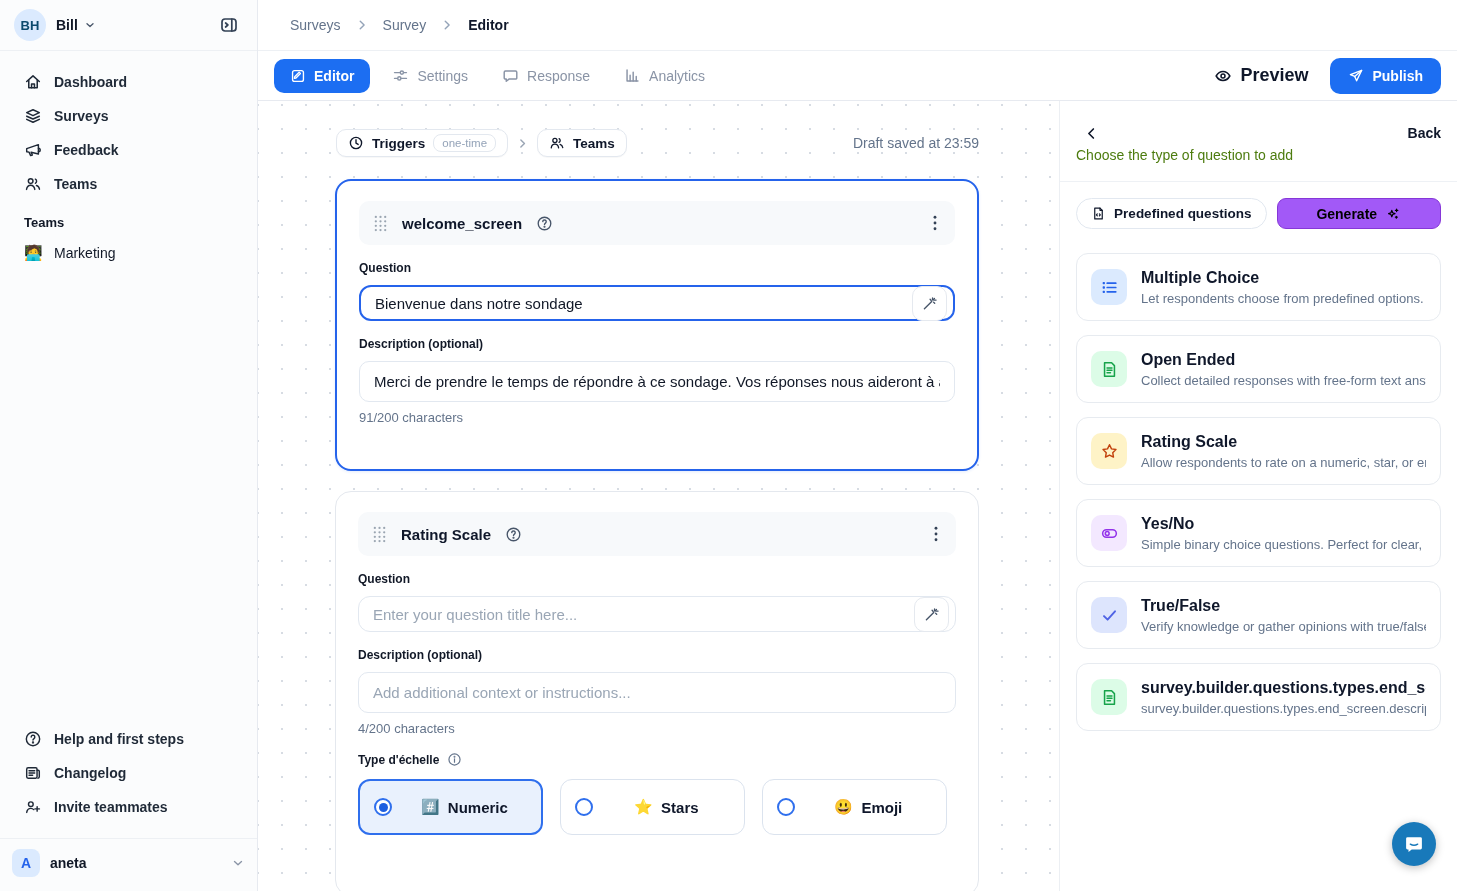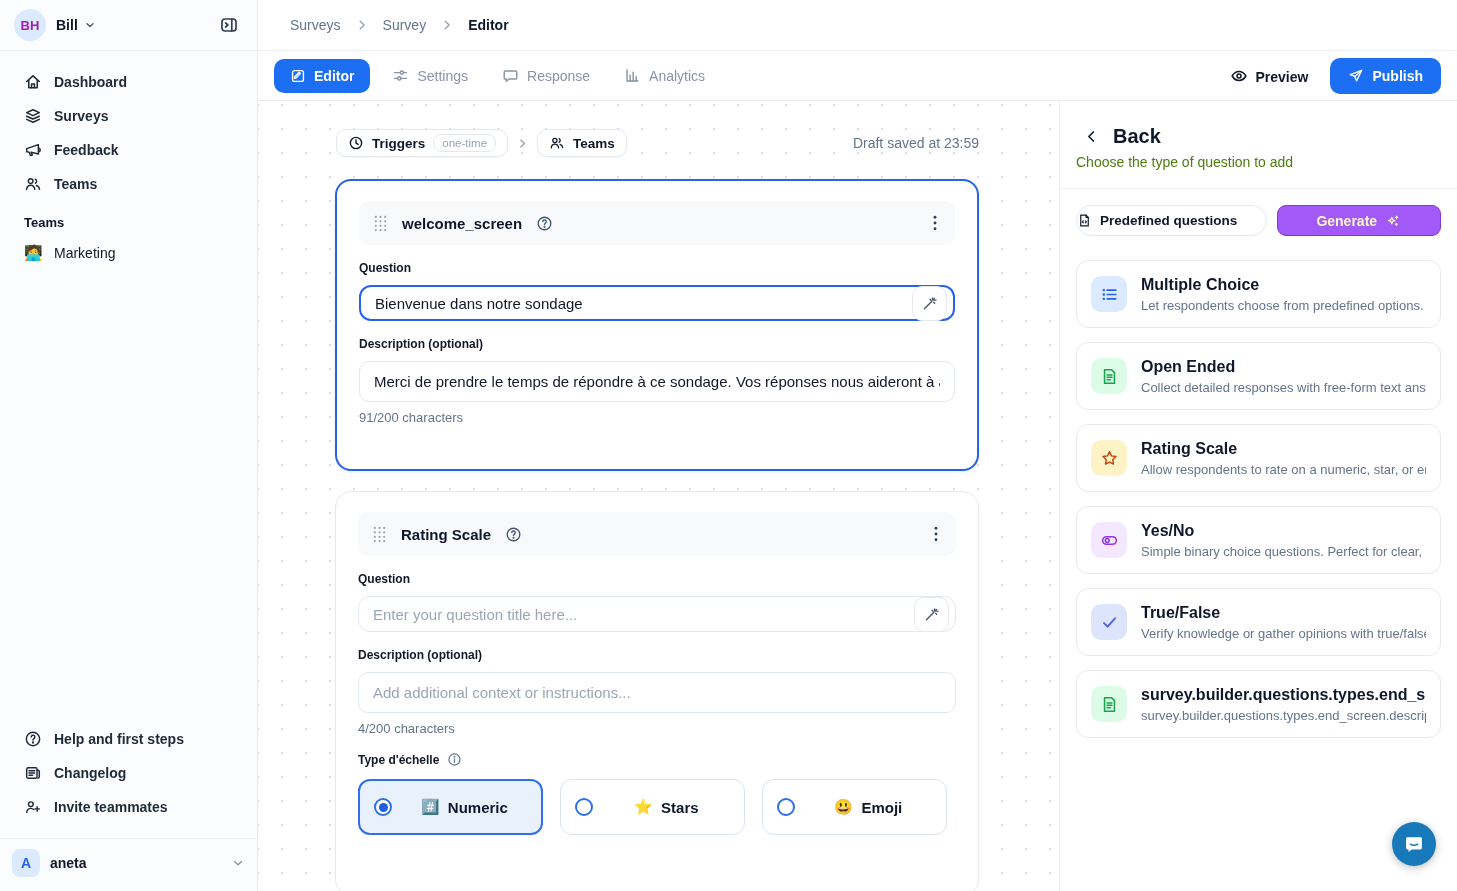--- a/index.html
+++ b/index.html
@@ -6,21 +6,21 @@
   html,body { width:1457px; height:891px; overflow:hidden; }
   body { font-family:"Liberation Sans", sans-serif; background:#fff; color:#0f172a; }
   svg { display:block; }
 
   .app { display:flex; width:1457px; height:891px; }
 
   
   .sidebar { width:258px; min-width:258px; background:#fbfcfd; border-right:1px solid #e7eaf0; display:flex; flex-direction:column; }
   .sb-header { height:51px; display:flex; align-items:center; justify-content:space-between; padding:0 14px 0 14px; border-bottom:1px solid #edf0f4; }
   .sb-user { display:flex; align-items:center; gap:10px; cursor:pointer; }
-  .avatar { width:32px; height:32px; border-radius:50%; background:#dbeafe; color:#a21caf; font-size:13px; font-weight:700; display:flex; align-items:center; justify-content:center; }
+  .avatar { width:32px; height:32px; border-radius:50%; background:#dbeafe; color:#0c4a6e; font-size:13px; font-weight:700; display:flex; align-items:center; justify-content:center; }
   .sb-user-name { font-size:14px; font-weight:600; color:#111827; display:flex; align-items:center; gap:6px; }
   .icon-btn { background:none; border:none; cursor:pointer; color:#334155; padding:4px; border-radius:8px; }
   .sb-nav { padding:14px 12px 0 12px; }
   .nav-item { display:flex; align-items:center; gap:12px; padding:8px 12px; border-radius:10px; font-size:14px; color:#1f2937; font-weight:700; cursor:pointer; }
   .nav-item .ni { color:#1f2937; }
   .sb-section { font-size:13px; font-weight:700; color:#111827; padding:14px 12px 6px 12px; }
   .team-item { display:flex; align-items:center; gap:12px; padding:8px 12px; font-size:14px; font-weight:500; color:#111827; cursor:pointer; border-radius:10px; }
   .team-emoji { font-size:15px; width:18px; text-align:center; }
   .sb-spacer { flex:1; }
   .sb-bottom { padding:10px 12px 6px 12px; }
@@ -32,21 +32,21 @@
   .main { flex:1; display:flex; flex-direction:column; min-width:0; }
   .crumb-bar { height:51px; min-height:51px; display:flex; align-items:center; gap:14px; padding:0 32px; border-bottom:1px solid #edf0f4; background:#fff; }
   .crumb { font-size:14px; color:#64748b; cursor:pointer; }
   .crumb.current { color:#0f172a; font-weight:600; cursor:default; }
   .crumb-sep { color:#94a3b8; }
 
   .toolbar { height:50px; min-height:50px; display:flex; align-items:center; padding:0 16px; border-bottom:1px solid #e7eaf0; background:#fff; gap:10px; }
   .tab-active { display:flex; align-items:center; gap:8px; background:#1c6ef2; color:#fff; border:none; height:34px; padding:0 16px; border-radius:10px; font-size:14px; font-weight:600; cursor:pointer; font-family:inherit; }
   .tab { display:flex; align-items:center; gap:8px; background:none; border:none; color:#8a94a6; height:34px; padding:0 12px; font-size:14px; font-weight:500; cursor:pointer; font-family:inherit; }
   .tb-right { margin-left:auto; display:flex; align-items:center; gap:22px; }
-  .preview-btn { display:flex; align-items:flex-end; gap:8px; background:none; border:none; color:#0f172a; font-size:14px; font-weight:600; cursor:pointer; font-family:inherit; }
+  .preview-btn { display:flex; align-items:center; gap:8px; background:none; border:none; color:#0f172a; font-size:18px; font-weight:600; cursor:pointer; font-family:inherit; }
   .publish-btn { display:flex; align-items:center; gap:8px; background:#1c6ef2; border:none; color:#fff; height:36px; padding:0 18px; border-radius:10px; font-size:14px; font-weight:600; cursor:pointer; font-family:inherit; }
 
   .content { flex:1; display:flex; min-height:0; }
 
   
   .canvas { width:801px; min-width:801px; position:relative; overflow:hidden;
     background-color:#fff;
     background-image:radial-gradient(circle, #d7dce3 1.4px, transparent 1.4px);
     background-size:24px 24px; background-position:12px 16px; }
   .canvas-top { display:flex; align-items:center; margin:28px 80px 0 78px; gap:8px; }
@@ -77,27 +77,27 @@
   .scale-opt { width:185px; height:56px; border-radius:12px; display:flex; align-items:center; padding:0 14px; gap:10px; cursor:pointer; background:#fff; border:1px solid #dbe3ee; }
   .scale-opt.selected { border:2px solid #2f6fed; background:#e9f1fd; }
   .radio { width:18px; height:18px; border-radius:50%; border:2px solid #2f6fed; background:#fff; position:relative; flex:none; }
   .radio.on::after { content:""; position:absolute; inset:2.5px; border-radius:50%; background:#1d5fe0; }
   .opt-center { flex:1; display:flex; align-items:center; justify-content:center; gap:8px; }
   .opt-emoji { font-size:15px; }
   .opt-label { font-size:15px; font-weight:600; color:#0f172a; }
 
   
   .panel { width:398px; min-width:398px; background:#fff; border-left:1px solid #eceff3; padding:24px 16px 0 16px; overflow:hidden; }
-  .back-row { display:flex; align-items:center; gap:14px; padding-left:8px; color:#0f172a; font-size:20px; font-weight:600; cursor:pointer; }
+  .back-row { display:flex; align-items:center; gap:14px; padding-left:8px; color:#0f172a; font-size:14px; font-weight:600; cursor:pointer;justify-content:space-between; }
   .panel-title { font-size:19px; font-weight:700; color:#0f172a; margin-top:24px; }
   .panel-sub { font-size:14px; color:#4d7c0f; margin-top:6px; }
   .panel-divider { border:none; border-top:1px solid #eef1f5; margin:18px -16px 0 -16px; }
   .panel-actions { display:flex; gap:10px; margin-top:16px; }
-  .predef-btn { flex:1.16; display:flex; align-items:center; gap:8px; height:31px; background:#fff; border:1px solid #e2e8f0; border-radius:16px; font-size:13.5px; font-weight:600; color:#0f172a; cursor:pointer; font-family:inherit; }
-  .generate-btn { flex:1; display:flex; align-items:center; justify-content:center; gap:8px; height:31px; background:#a259f7; border:1px solid #8637d8; border-radius:9px; font-size:14px; font-weight:600; color:#fef9c3; cursor:pointer; font-family:inherit; }
+  .predef-btn { flex:1.16; display:flex; align-items:center; justify-content:center; gap:8px; height:31px; background:#fff; border:1px solid #e2e8f0; border-radius:16px; font-size:13.5px; font-weight:600; color:#0f172a; cursor:pointer; font-family:inherit; }
+  .generate-btn { flex:1; display:flex; align-items:center; justify-content:center; gap:8px; height:31px; background:#a259f7; border:1px solid #8637d8; border-radius:9px; font-size:14px; font-weight:600; color:#000000; cursor:pointer; font-family:inherit; }
   .type-list { margin-top:24px; display:flex; flex-direction:column; gap:14px; }
   .type-card { display:flex; align-items:center; gap:14px; border:1px solid #e7ebf0; border-radius:12px; padding:12px 14px; height:68px; cursor:pointer; background:#fff; }
   .type-icon { width:36px; height:36px; border-radius:10px; display:flex; align-items:center; justify-content:center; flex:none; }
   .ti-blue   { background:#dbeafe; color:#2563eb; }
   .ti-green  { background:#dcfce7; color:#16a34a; }
   .ti-amber  { background:#fef3c7; color:#d97706; }
   .ti-purple { background:#f3e8ff; color:#9333ea; }
   .ti-indigo { background:#dde5fd; color:#4f63e5; }
   .type-text { min-width:0; }
   .type-title { font-size:16px; font-weight:700; color:#0f172a; white-space:nowrap; overflow:hidden; }

